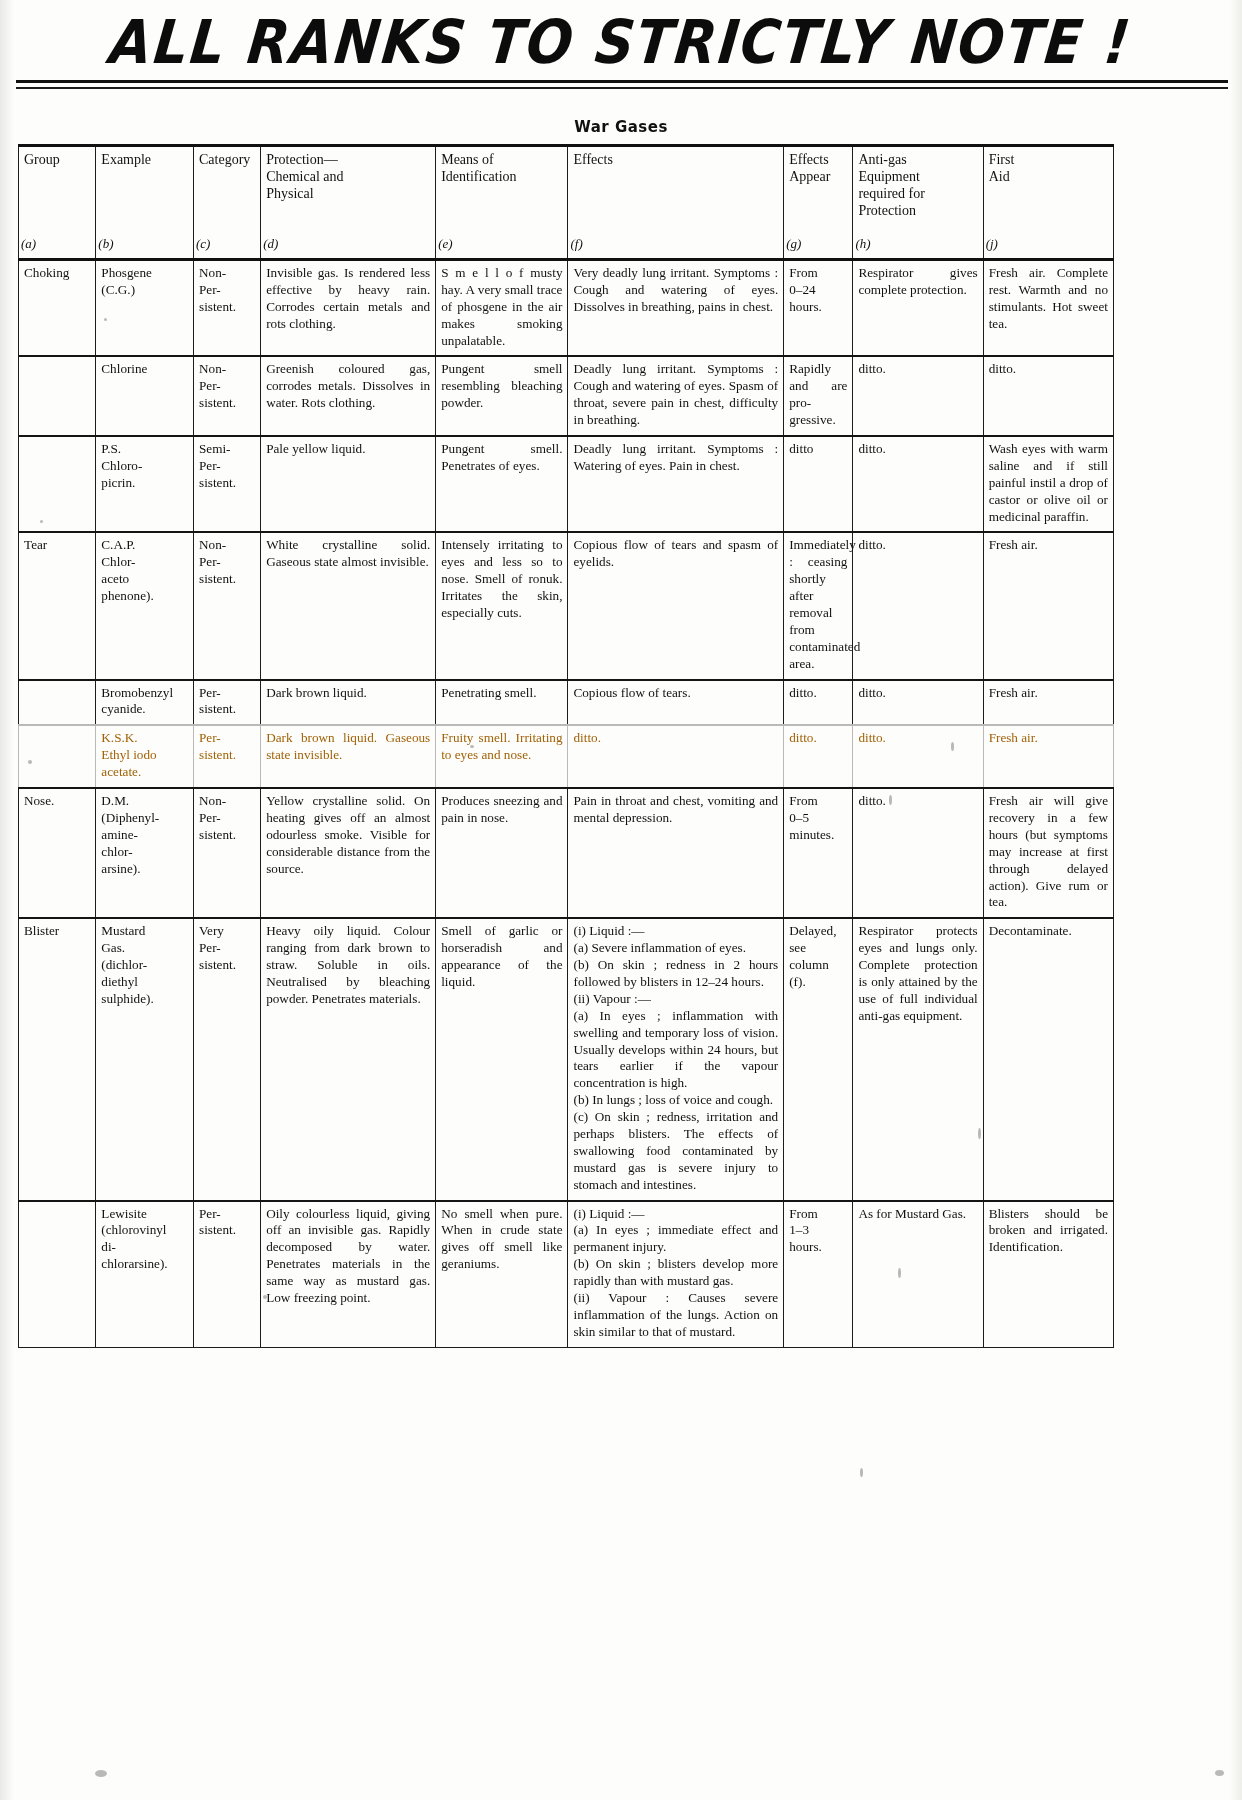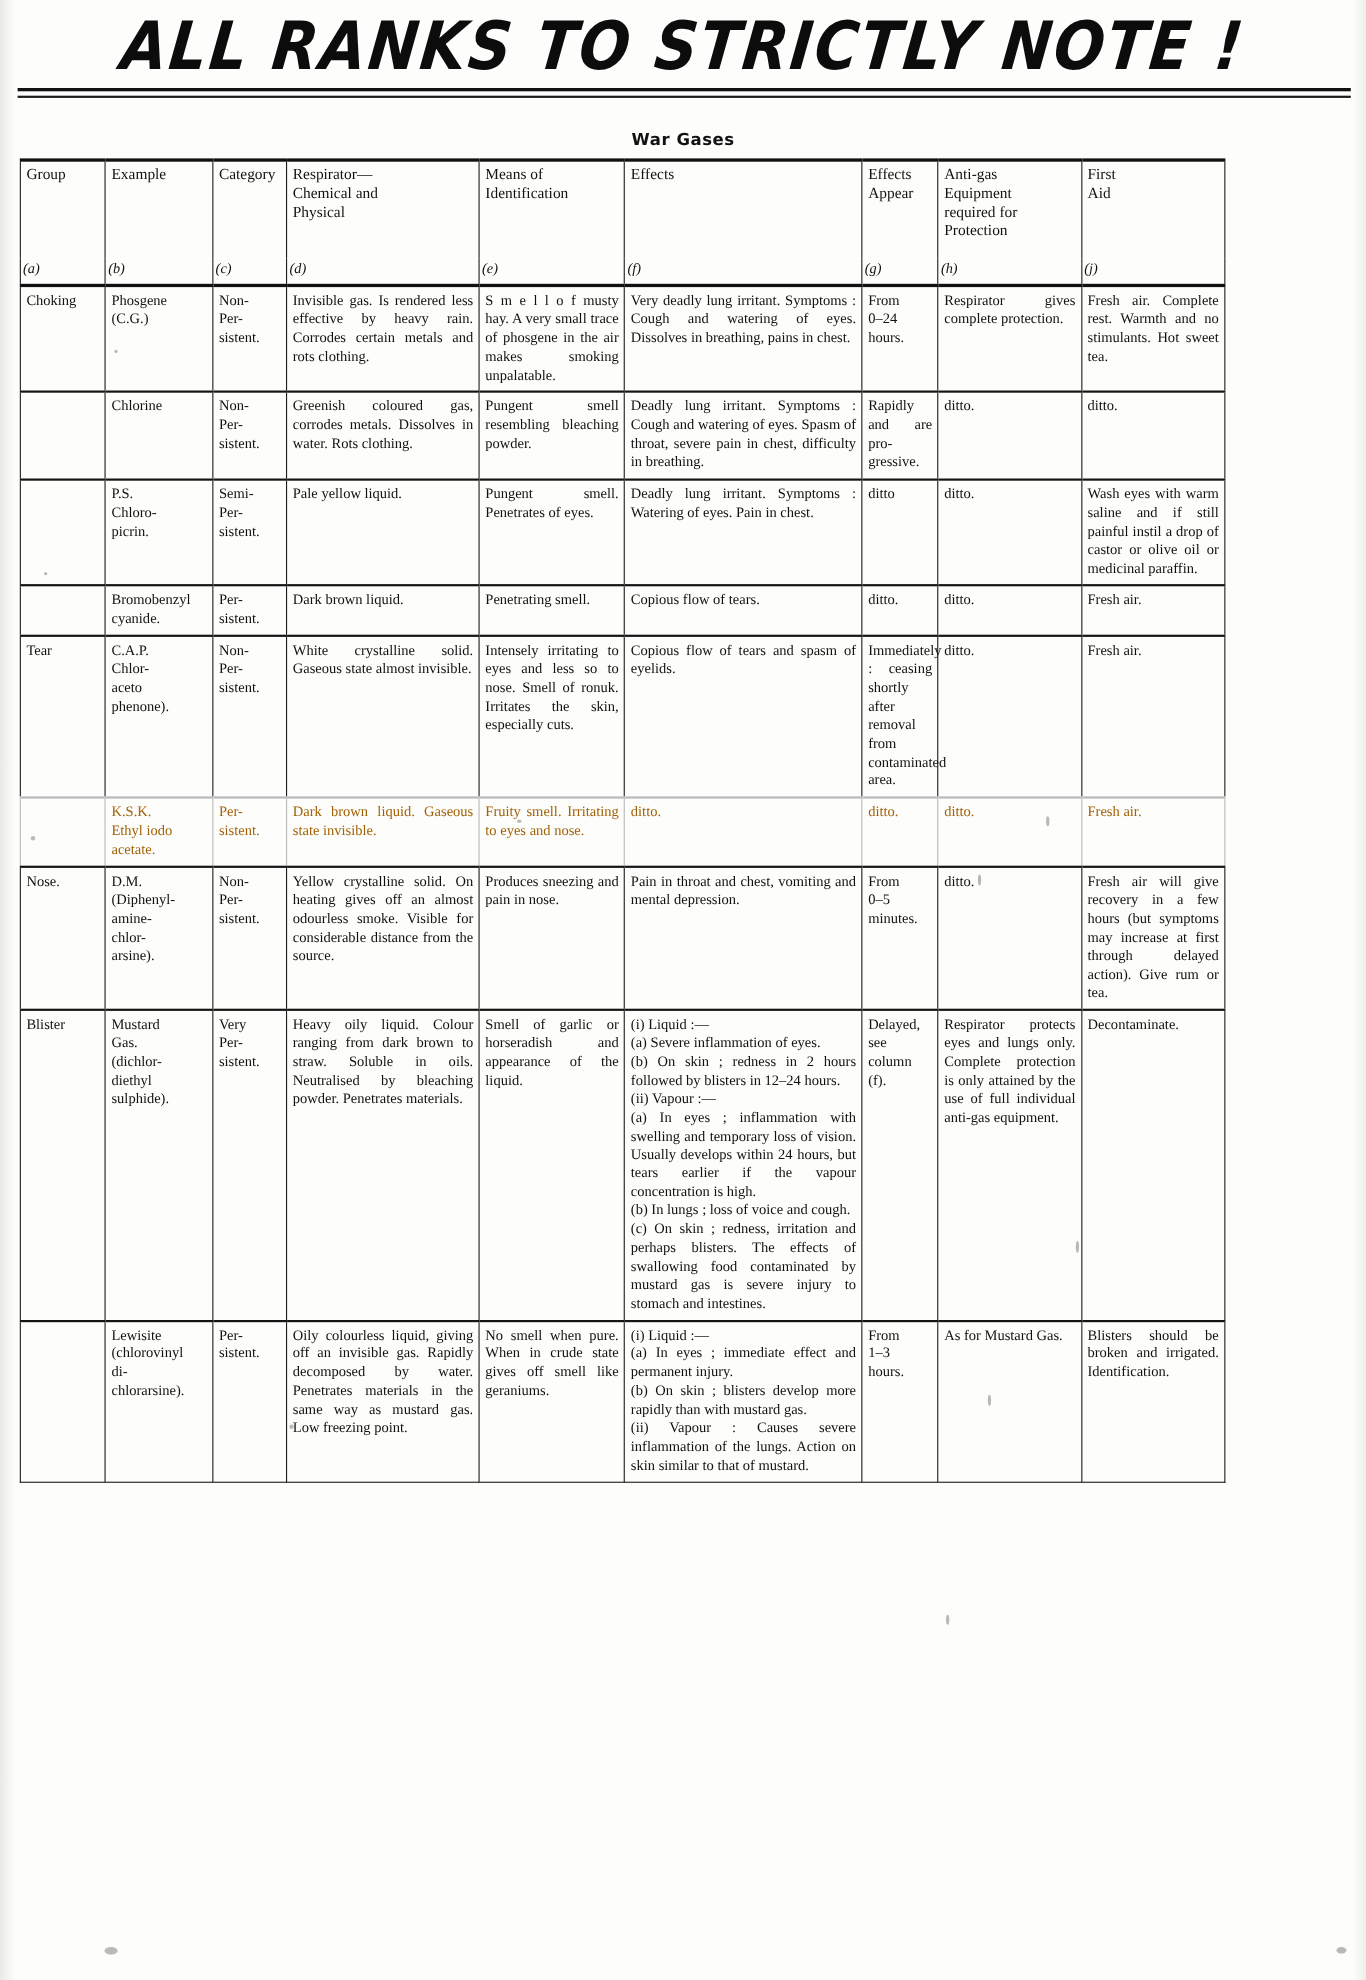--- a/index.html
+++ b/index.html
@@ -175,21 +175,21 @@
           <th class="hdr-top">
               <span class="blk">Group</span>
             </th>
           <th class="hdr-top">
               <span class="blk">Example</span>
             </th>
           <th class="hdr-top">
               <span class="blk">Category</span>
             </th>
           <th class="hdr-top">
-              <span class="blk">Respirator—</span>
+              <span class="blk">Protection—</span>
               <span class="blk">Chemical and</span>
               <span class="blk">Physical</span>
             </th>
           <th class="hdr-top">
               <span class="blk">Means of</span>
               <span class="blk">Identification</span>
             </th>
           <th class="hdr-top">
               <span class="blk">Effects</span>
             </th>
@@ -248,38 +248,38 @@
             <td class="c-center">P.S.<br>Chloro-<br>picrin.</td>
             <td class="c-center">Semi-<br>Per-<br>sistent.</td>
             <td>Pale yellow liquid.</td>
             <td class="c-center">Pungent smell. Penetrates of eyes.</td>
             <td>Deadly lung irritant. Symptoms : Watering of eyes. Pain in chest.</td>
             <td class="c-center">ditto</td>
             <td class="c-center">ditto.</td>
             <td class="c-center">Wash eyes with warm saline and if still painful instil a drop of castor or olive oil or medicinal paraffin.</td>
           </tr>
           <tr class="row-sep">
-            <td class="c-group"></td>
-            <td class="c-center">Bromobenzyl<br>cyanide.</td>
-            <td class="c-center">Per-<br>sistent.</td>
-            <td>Dark brown liquid.</td>
-            <td class="c-center">Penetrating smell.</td>
-            <td>Copious flow of tears.</td>
-            <td class="c-center">ditto.</td>
-            <td class="c-center">ditto.</td>
-            <td class="c-center">Fresh air.</td>
-          </tr>
-          <tr class="row-sep">
             <td class="c-group">Tear</td>
             <td class="c-center">C.A.P.<br>Chlor-<br>aceto<br>phenone).</td>
             <td class="c-center">Non-<br>Per-<br>sistent.</td>
             <td>White crystalline solid. Gaseous state almost invisible.</td>
             <td class="c-center">Intensely irritating to eyes and less so to nose. Smell of ronuk. Irritates the skin, especially cuts.</td>
             <td>Copious flow of tears and spasm of eyelids.</td>
             <td class="c-center">Immediately : ceasing shortly after removal from contaminated area.</td>
+            <td class="c-center">ditto.</td>
+            <td class="c-center">Fresh air.</td>
+          </tr>
+          <tr class="row-sep">
+            <td class="c-group"></td>
+            <td class="c-center">Bromobenzyl<br>cyanide.</td>
+            <td class="c-center">Per-<br>sistent.</td>
+            <td>Dark brown liquid.</td>
+            <td class="c-center">Penetrating smell.</td>
+            <td>Copious flow of tears.</td>
+            <td class="c-center">ditto.</td>
             <td class="c-center">ditto.</td>
             <td class="c-center">Fresh air.</td>
           </tr>
           <tr class="row-sep faded">
             <td class="c-group"></td>
             <td class="c-center">K.S.K.<br>Ethyl iodo<br>acetate.</td>
             <td class="c-center">Per-<br>sistent.</td>
             <td>Dark brown liquid. Gaseous state invisible.</td>
             <td class="c-center">Fruity smell. Irritating to eyes and nose.</td>
             <td>ditto.</td>

